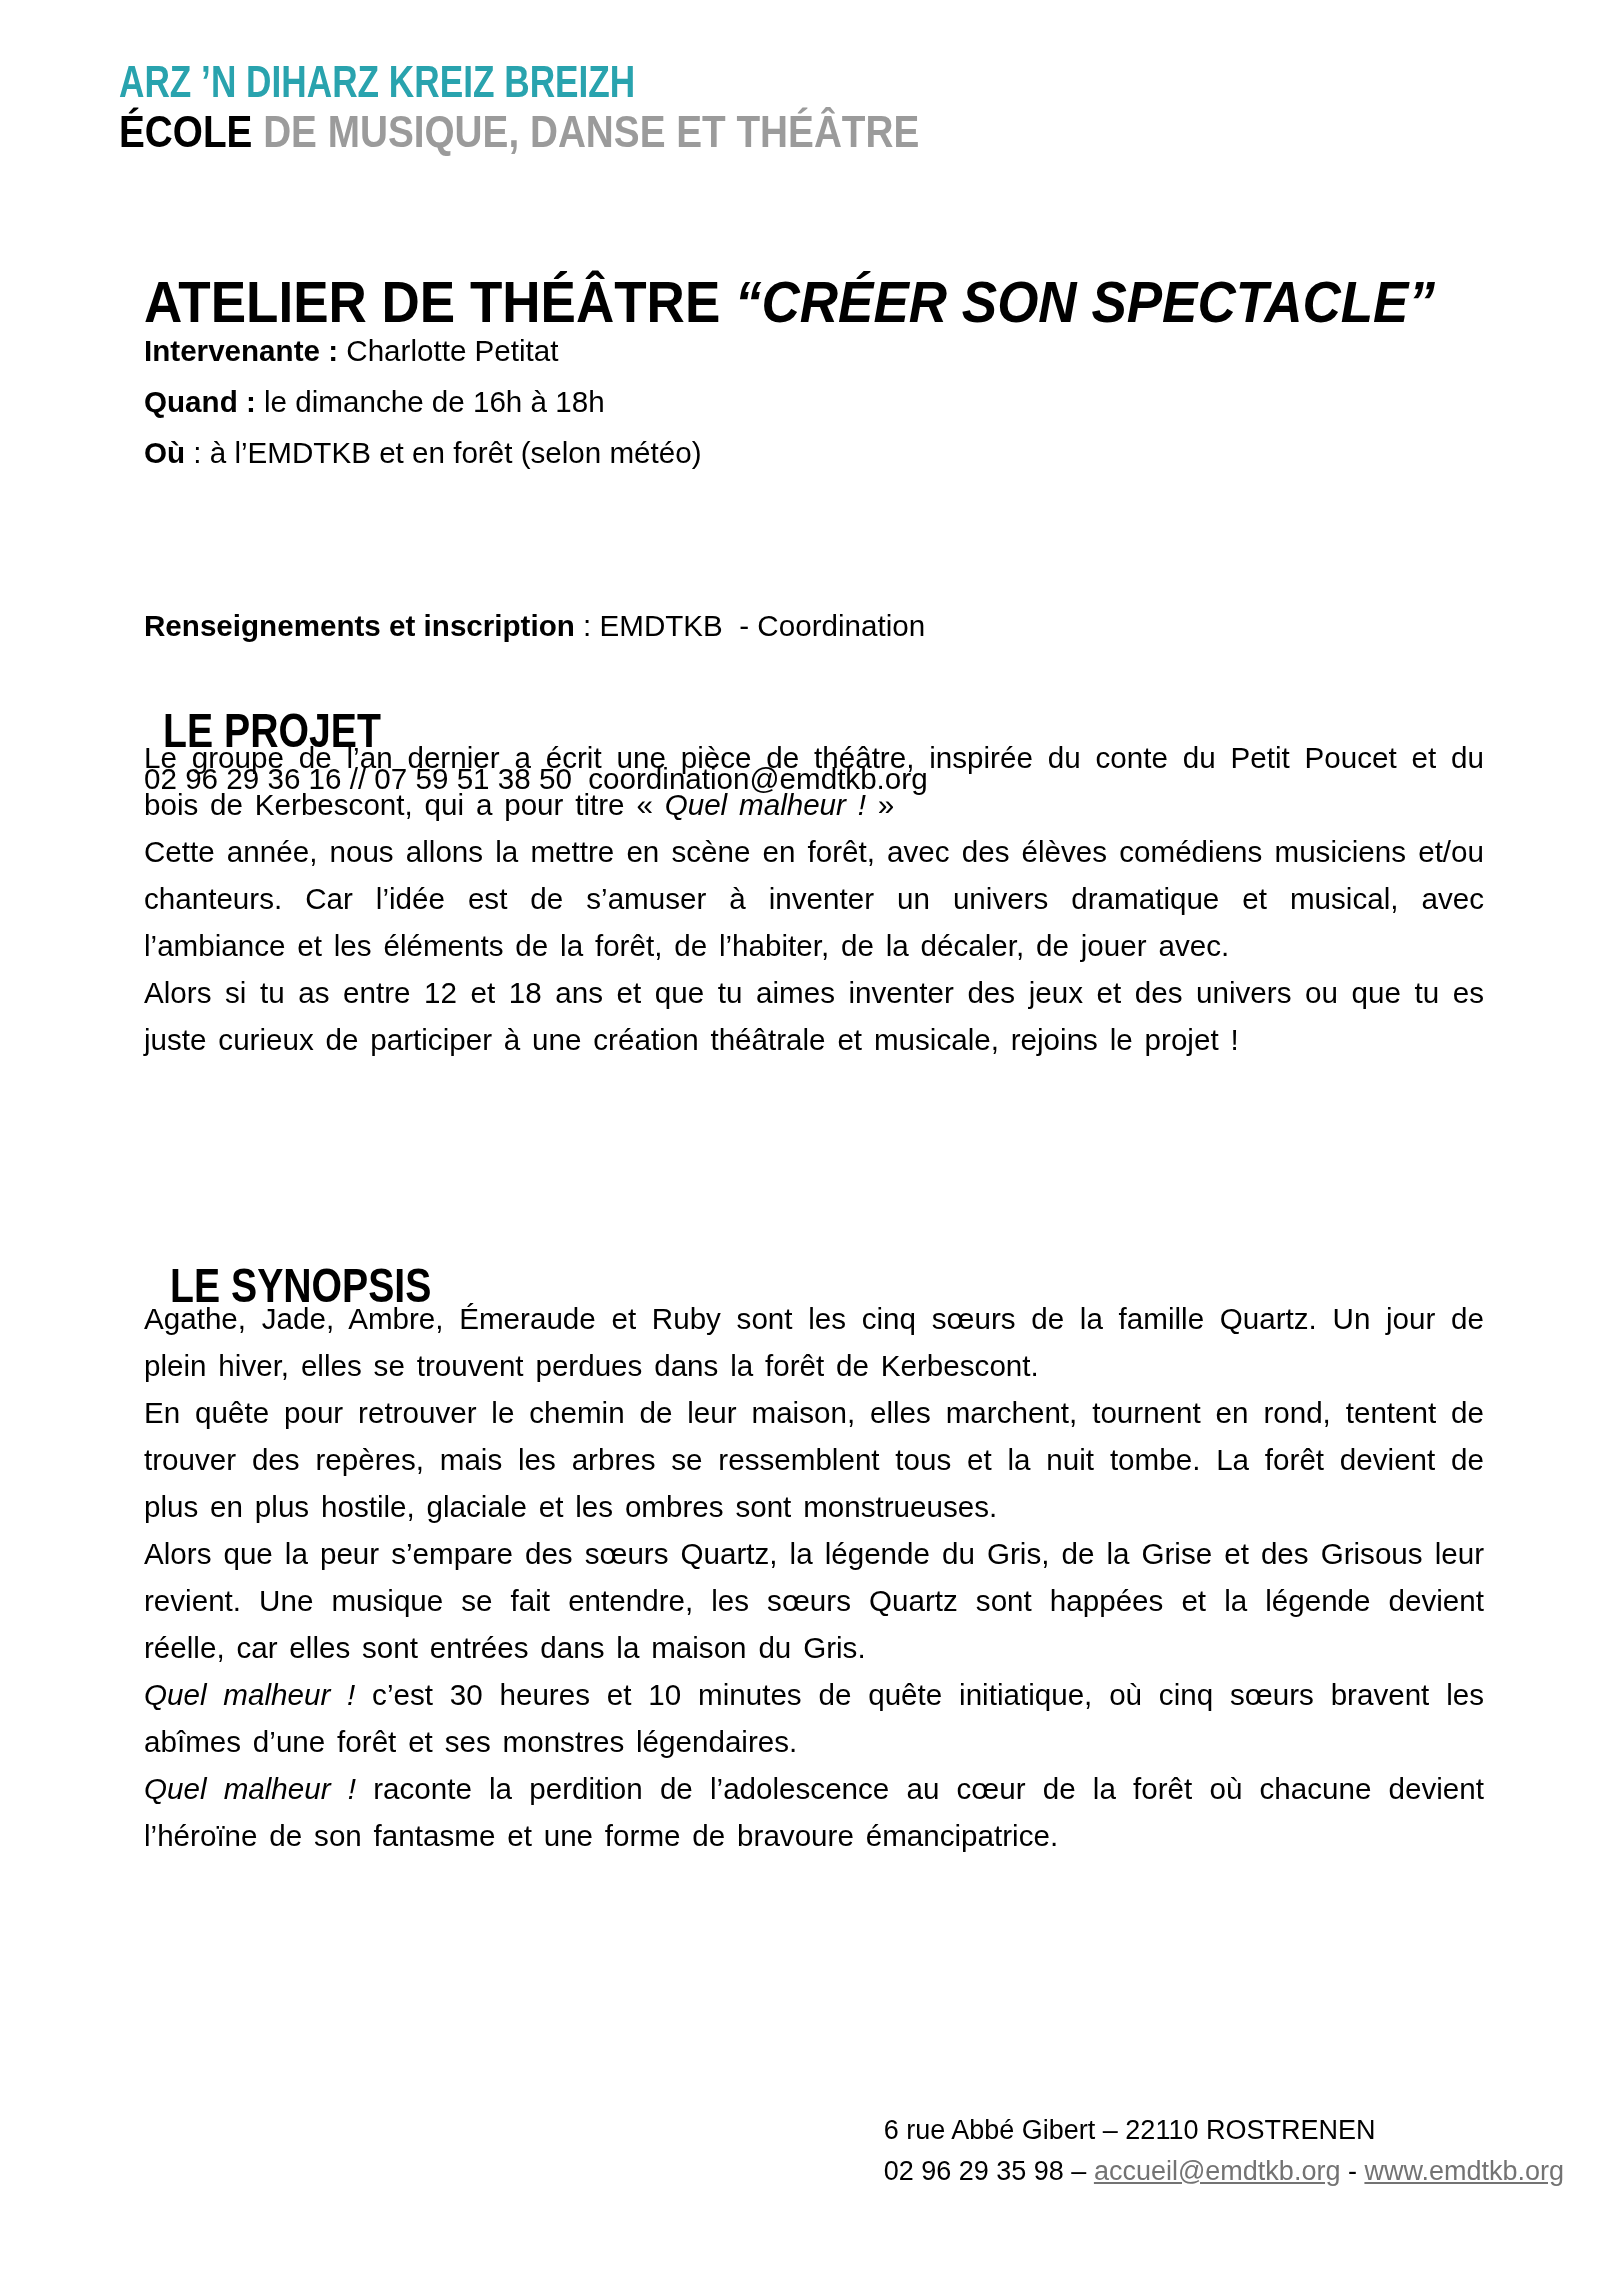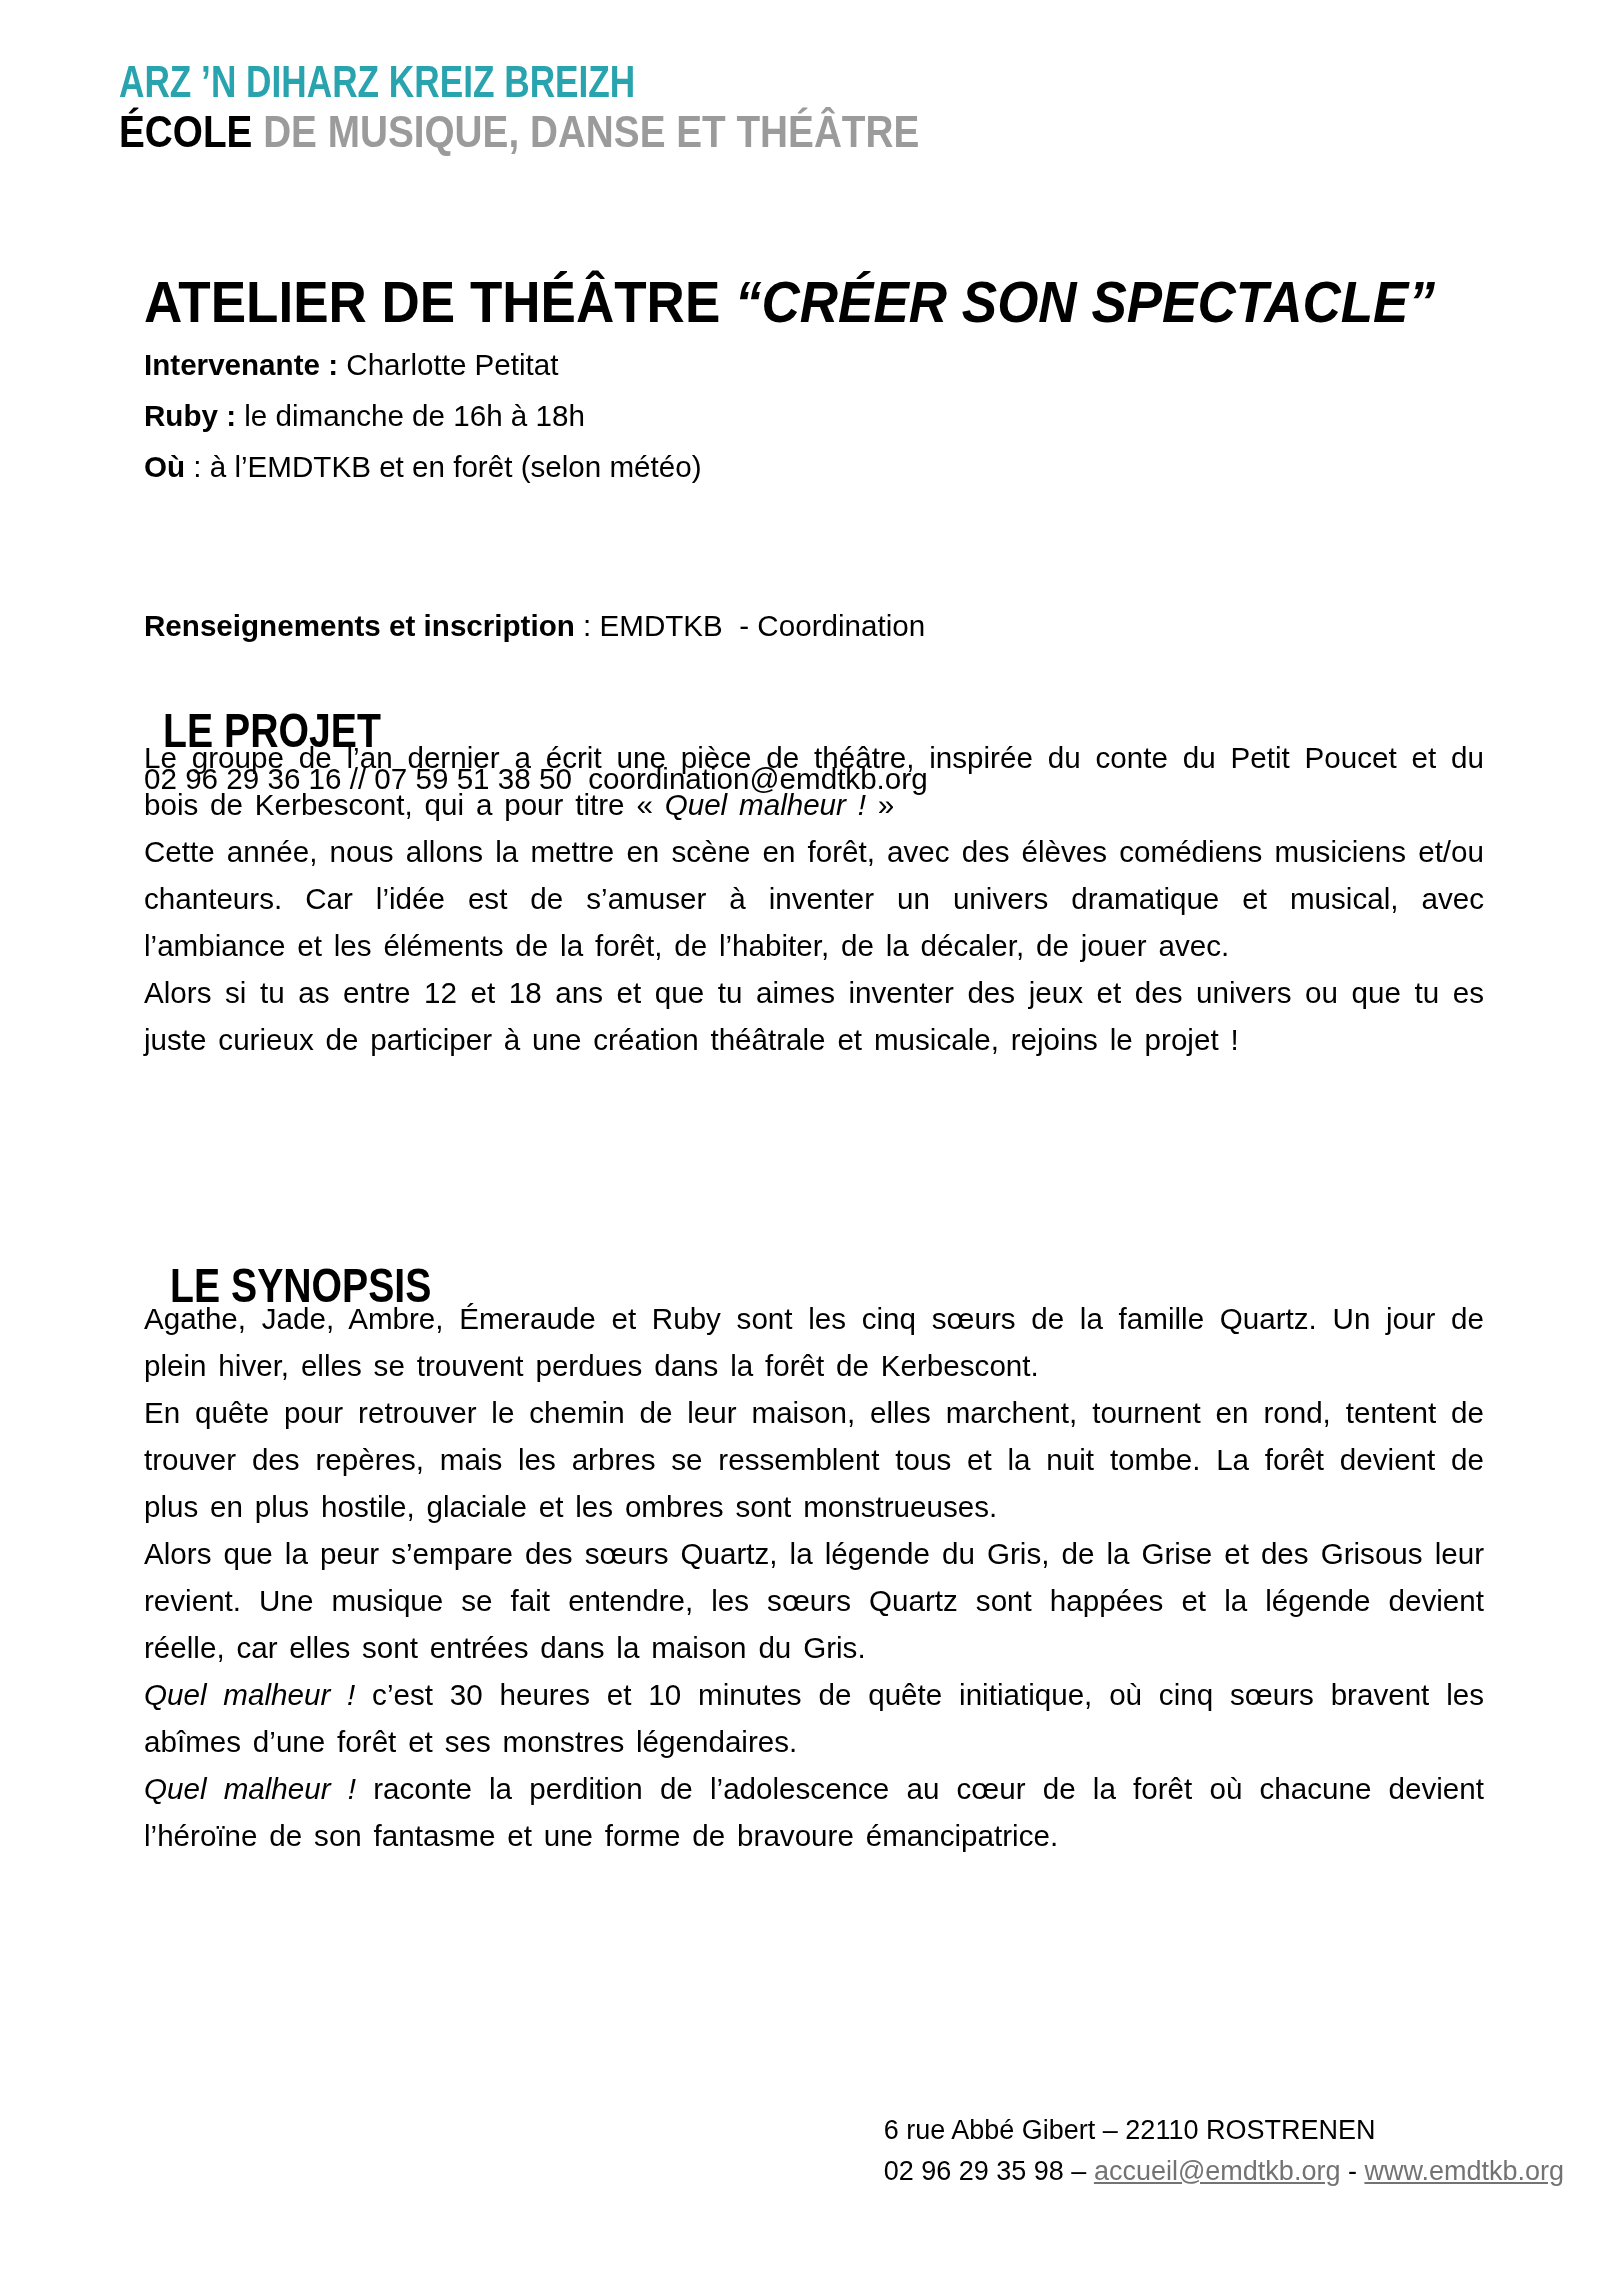--- a/index.html
+++ b/index.html
@@ -51,21 +51,21 @@
     white-space: nowrap;
     transform: scaleX(0.93);
     transform-origin: 0 0;
   }
   .doc-title .it { font-style: italic; }
 
   
   .details {
     position: absolute;
     left: 144px;
-    top: 339px;
+    top: 325px;
     width: 1339px;
     font-size: 29.6px;
     line-height: 51px;
   }
   .details .lbl { font-weight: bold; }
   .contact {
     position: absolute;
     left: 144px;
     top: 498px;
     width: 1339px;
@@ -126,21 +126,21 @@
 
   <div class="logo">
     <span class="logo-line logo-line1">ARZ ’N DIHARZ KREIZ BREIZH</span>
     <span class="logo-line logo-line2"><span class="black">ÉCOLE</span><span> DE MUSIQUE, DANSE ET THÉÂTRE</span></span>
   </div>
 
   <h1 class="doc-title"><span>ATELIER DE THÉÂTRE </span><span class="it">“CRÉER SON SPECTACLE”</span></h1>
 
   <div class="details">
     <div><span class="lbl">Intervenante :</span><span> Charlotte Petitat</span></div>
-    <div><span class="lbl">Ruby :</span><span> le dimanche de 16h à 18h</span></div>
+    <div><span class="lbl">Quand :</span><span> le dimanche de 16h à 18h</span></div>
     <div><span class="lbl">Où</span><span> : à l’EMDTKB et en forêt (selon météo)</span></div>
   </div>
 
   <div class="contact">
     <div><span class="lbl">Renseignements et inscription</span><span> : EMDTKB  - Coordination</span></div>
     <div>02 96 29 36 16 // 07 59 51 38 50  coordination@emdtkb.org</div>
   </div>
 
   <h2 class="sec-heading h-projet">LE PROJET</h2>
   <div class="body-block projet-body">

